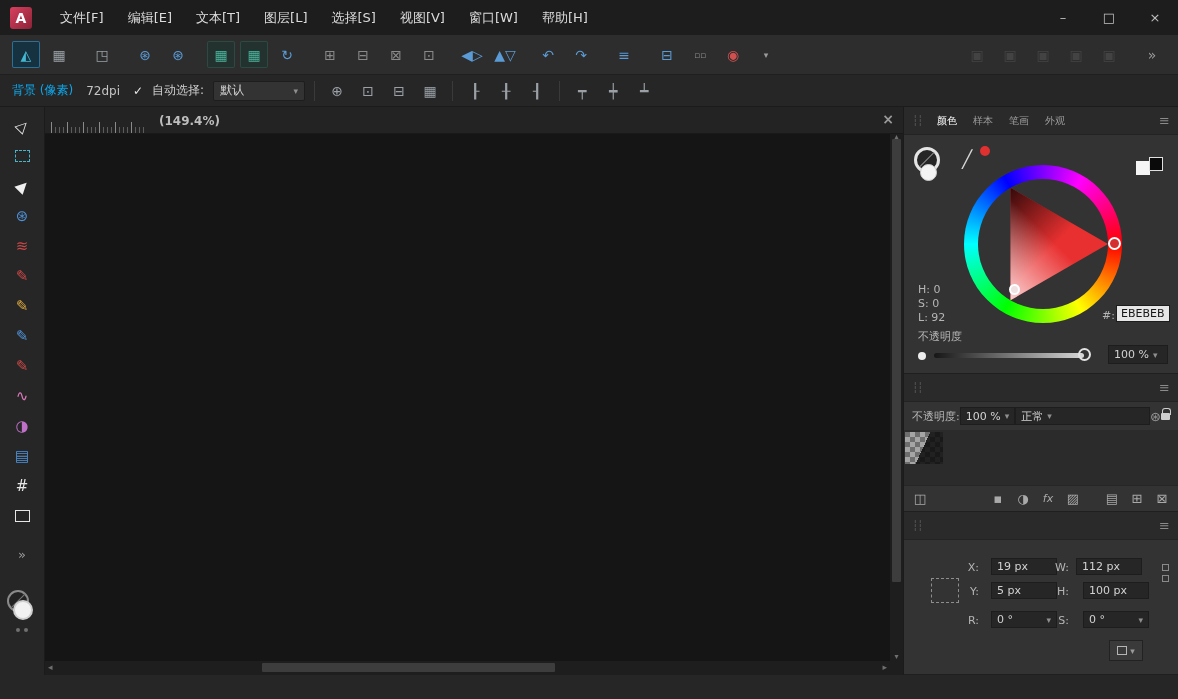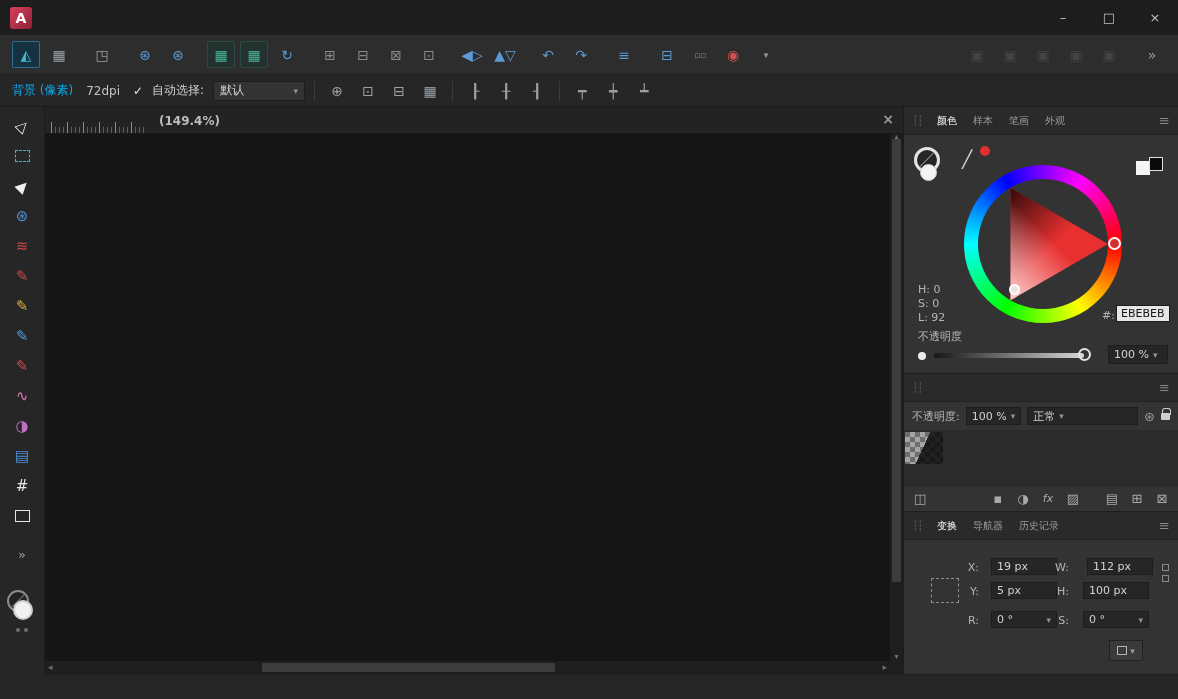--- a/index.html
+++ b/index.html
@@ -119,21 +119,21 @@
   .op-dot { position:absolute; left:14px; top:217px; width:8px; height:8px; border-radius:50%; background:#ededed; }
   .op-track { position:absolute; left:30px; top:218px; width:150px; height:5px; border-radius:3px;
     background:linear-gradient(to right,#161616,#d8d8d8); }
   .op-knob { position:absolute; left:174px; top:213px; width:13px; height:13px; border-radius:50%;
     border:2px solid #e2e2e2; background:transparent; }
   .op-combo { position:absolute; left:204px; top:210px; width:60px; height:19px; background:#262626;
     border:1px solid #1d1d1d; display:flex; align-items:center; padding:0 5px; gap:4px; color:#d2d2d2; }
 
   
   .layers-body { height:110px; display:flex; flex-direction:column; }
-  .layers-controls { height:28px; display:flex; align-items:center; gap:6px; padding:0 8px; font-size:11px; color:#b5b5b5; flex:0 0 auto; }
+  .layers-controls { height:28px; display:flex; align-items:center; padding:0 8px; font-size:11px; color:#b5b5b5; flex:0 0 auto; }
   .mini-combo { background:#262626; border:1px solid #1d1d1d; height:18px; display:flex; align-items:center;
     padding:0 5px; gap:4px; color:#d2d2d2; font-size:11px; }
   .blend-combo { flex:1; }
   .gear-ic { color:#9a9a9a; font-size:13px; }
   .lock { position:relative; width:9px; height:7px; background:#cfcfcf; border-radius:1px; display:inline-block; }
   .lock::before { content:""; position:absolute; left:1px; top:-5px; width:7px; height:6px;
     border:1.5px solid #cfcfcf; border-bottom:none; border-radius:3px 3px 0 0; }
   .layer-list { flex:1; background:#2b2b2b; padding:1px 0 0 0; }
   .layer-row { height:34px; display:flex; align-items:stretch; }
   .layer-thumb { width:38px; margin:1px; position:relative;
@@ -171,20 +171,31 @@
 
   .chev { font-size:9px; color:#8f8f8f; }
 </style>
 </head>
 <body>
 
 <div class="app">
 
   <header class="titlebar">
     <div class="logo">A</div>
+    <nav class="menus">
+
+    <span class="menu-item">文件[F]</span>
+        <span class="menu-item">编辑[E]</span>
+        <span class="menu-item">文本[T]</span>
+        <span class="menu-item">图层[L]</span>
+        <span class="menu-item">选择[S]</span>
+        <span class="menu-item">视图[V]</span>
+        <span class="menu-item">窗口[W]</span>
+        <span class="menu-item">帮助[H]</span>
+      </nav>
     <div class="win-controls">
       <span class="win-btn">–</span>
       <span class="win-btn">□</span>
       <span class="win-btn">×</span>
     </div>
   </header>
 
   <div class="toolbar">
     <div class="tb-group">
         <span class="tb-btn active" style="color: rgb(69, 182, 207);">
@@ -527,36 +538,31 @@
                   <span class="g">⊠</span>
                 </span>
               </span>
           </div>
         </div>
       </div>
 
       <div class="panel" style="flex:1;">
         <div class="panel-tabs">
           <span class="grip">┆┆</span>
-          <span style="display:flex;gap:2px;">
-              <span class="ptab active">变换</span>
-              <span class="ptab">导航器</span>
-              <span class="ptab">历史记录</span>
-            </span>
           <span class="pmenu">≡</span>
         </div>
         <div class="transform-body">
           <div class="tf-thumb"></div>
 
           <span class="tf-label" style="left:61px;top:21px;">X:</span>
           <span class="tf-input" style="left:87px;top:18px;">
               <span>19 px</span>
             </span>
           <span class="tf-label" style="left:151px;top:21px;">W:</span>
-          <span class="tf-input" style="left:183px;top:18px;">
+          <span class="tf-input" style="left:172px;top:18px;">
               <span>112 px</span>
             </span>
 
           <span class="tf-label" style="left:61px;top:45px;">Y:</span>
           <span class="tf-input" style="left:87px;top:42px;">
               <span>5 px</span>
             </span>
           <span class="tf-label" style="left:151px;top:45px;">H:</span>
           <span class="tf-input" style="left:179px;top:42px;">
               <span>100 px</span>

